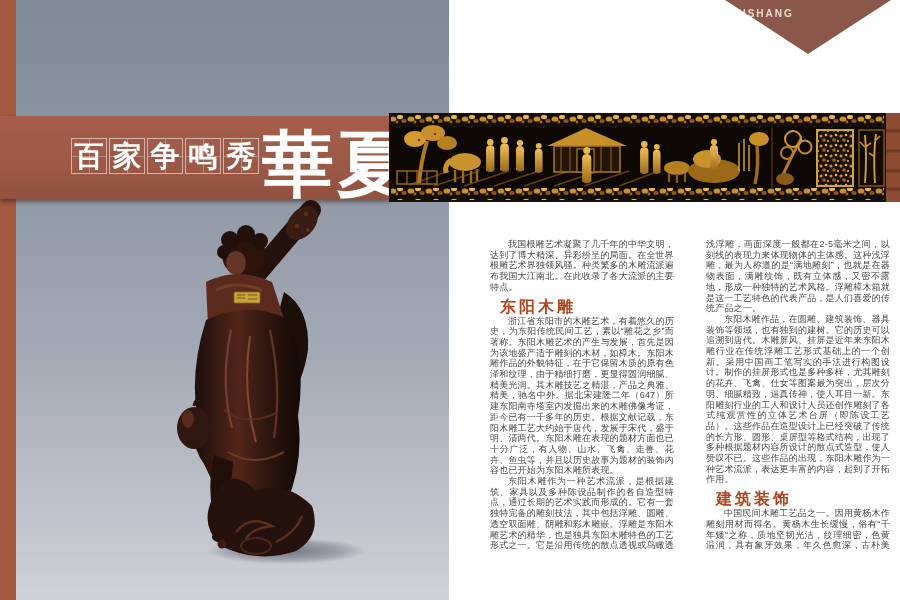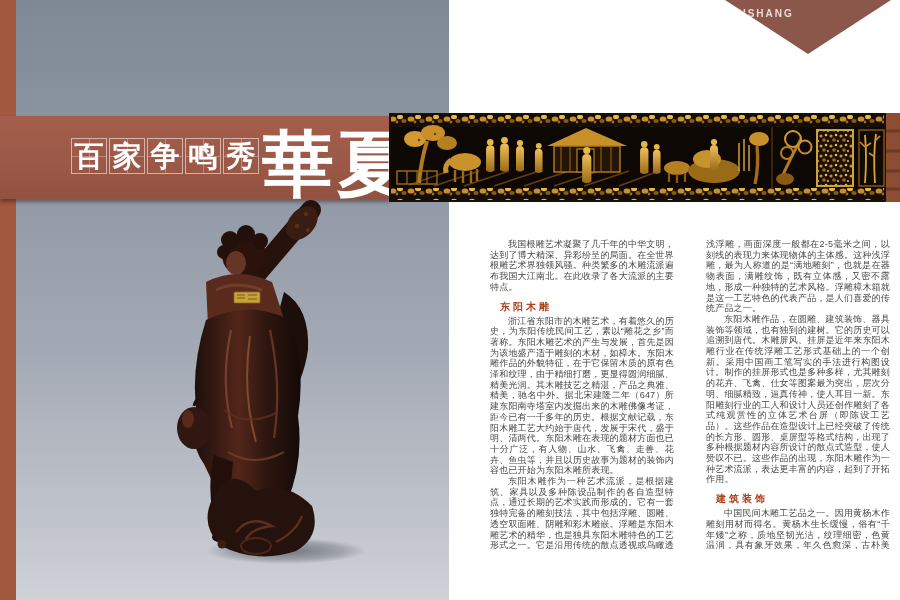--- a/index.html
+++ b/index.html
@@ -58,21 +58,21 @@
   .col {
     position:absolute; top:239px; width:184px; height:310px; overflow:hidden;
     font-size:9px; line-height:10.7px; text-align:justify; color:#474747;
     letter-spacing:0.2px;
   }
   .col-1 { left:490px; }
   .col-2 { left:706px; }
   .col p { margin:0; }
   .col p.indent { text-indent:18px; }
   .sec-heading {
-    margin:8px 0 3px 10px; font-size:10px; line-height:12px;
+    margin:8px 0 3px 10px; font-size:16px; line-height:12px;
     color:#ae441c; font-weight:bold; letter-spacing:3px;
   }
 </style>
 </head>
 <body>
 
 <div class="page">
 
   <div class="spine"></div>
 

